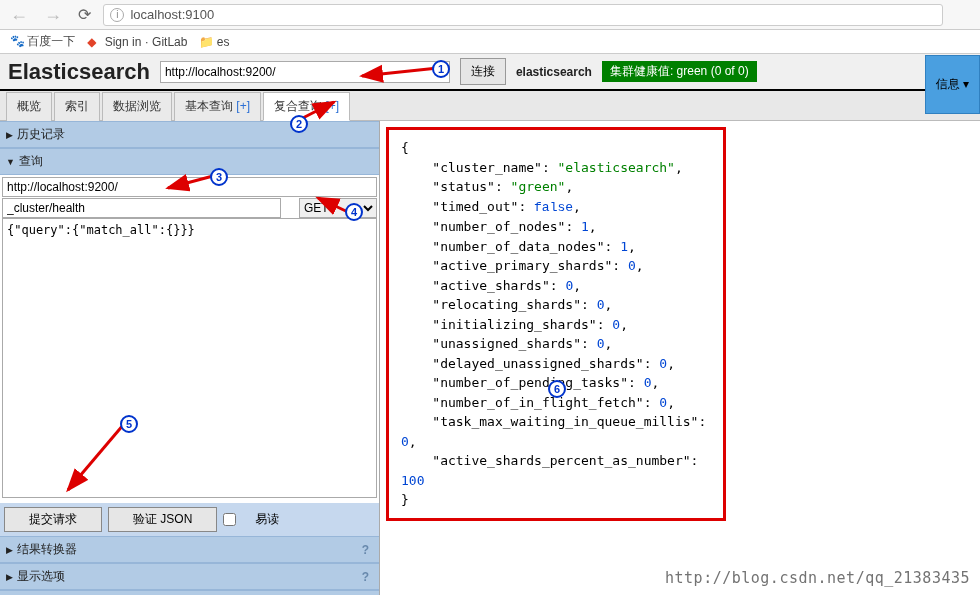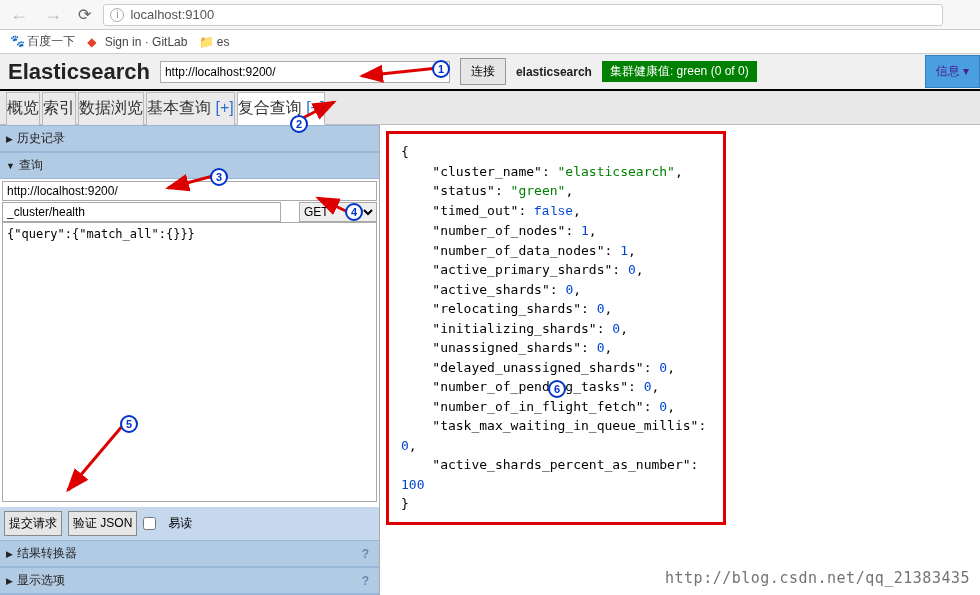--- a/index.html
+++ b/index.html
@@ -19,25 +19,25 @@
 .bm-gitlab { color: #e24329; }
 .bm-folder { color: #f4c24c; }
 
 
 .app-header { background: #f0f0f0; border-bottom: 2px solid #000000; padding: 4px 8px; display: flex; align-items: center; gap: 10px; }
 .app-title { font-size: 22px; font-weight: bold; color: #222; }
 .conn-input { width: 290px; height: 22px; border: 1px solid #aaa; padding: 0 4px; font-size: 12px; }
 .conn-btn { height: 27px; padding: 0 10px; background: #e6e6e6; border: 1px solid #999; font-size: 12px; }
 .cluster-name { font-weight: bold; color: #222; }
 .health { background: #008000; color: #fff; padding: 2px 8px; font-size: 12px; }
-.info-btn { position: absolute; right: 0; top: 55px; background: #4a9fe0; color: #4c1d95; border: 1px solid #3080c0; padding: 7px 10px; font-size: 12px; }
+.info-btn { position: absolute; right: 0; top: 55px; background: #4a9fe0; color: #000000; border: 1px solid #3080c0; padding: 20px 10px; font-size: 12px; }
 
 
 .tabs { background: #e8e8e8; border-bottom: 1px solid #bbb; display: flex; padding-left: 6px; }
-.tab { padding: 5px 0; border: 1px solid #bbb; border-bottom: none; background: #eaeaea; margin-right: 2px; font-size: 16px; color: #333; cursor: pointer; position: relative; top: 1px; }
+.tab { padding: 5px 10px; border: 1px solid #bbb; border-bottom: none; background: #eaeaea; margin-right: 2px; font-size: 12px; color: #333; cursor: pointer; position: relative; top: 1px; }
 .tab.active { background: #fff; border-bottom: 1px solid #fff; }
 .tab .plus { color: #2b6fd4; }
 
 
 .main { display: flex; height: 490px; }
 .left { width: 380px; background: #c6d8ee; border-right: 1px solid #aaa; display: flex; flex-direction: column; }
 .right { flex: 1; background: #fff; position: relative; padding: 6px; }
 
 
 .section-hdr { background: #b2cbe5; border-top: 1px solid #97b6d8; border-bottom: 1px solid #97b6d8; padding: 4px 6px; font-size: 12px; color: #222; display: flex; align-items: center; gap: 4px; cursor: pointer; }
@@ -45,22 +45,22 @@
 .help-q { margin-left: auto; color: #6889ad; font-weight: bold; padding-right: 4px; }
 
 .inputs { background: #fff; padding: 2px; }
 .full-input { width: 100%; height: 20px; border: 1px solid #aaa; padding: 0 4px; font-size: 12px; margin-bottom: 1px; }
 .row2 { display: flex; }
 .path-input { flex: 1; height: 20px; border: 1px solid #aaa; padding: 0 4px; font-size: 12px; }
 .method-sel { width: 78px; height: 20px; border: 1px solid #aaa; font-size: 12px; margin-left: 18px; }
 .body-area { width: 100%; height: 280px; border: 1px solid #aaa; padding: 4px; font-family: monospace; font-size: 12px; resize: none; background: #fff; }
 
 .btn-row { padding: 4px; background: #c6d8ee; display: flex; align-items: center; gap: 6px; }
-.action-btn { padding: 3px 4px; background: #e6e6e6; border: 1px solid #888; font-size: 12px; }
-.chk-label { display: flex; align-items: center; gap: 12px; font-size: 12px; }
+.action-btn { padding: 3px 24px; background: #e6e6e6; border: 1px solid #888; font-size: 12px; }
+.chk-label { display: flex; align-items: center; gap: 19px; font-size: 12px; }
 
 
 .result-box { border: 3px solid #d00; padding: 8px 12px; font-family: Consolas, monospace; font-size: 13px; line-height: 1.5; width: 340px; }
 .jkey { color: #000; }
 .jstr { color: #008000; }
 .jnum { color: #0046d4; }
 .jbool { color: #0046d4; font-family: Liberation Mono, monospace; }
 .circ { position: absolute; width: 18px; height: 18px; border: 2px solid #0033cc; border-radius: 50%; background: #fff; color: #0033cc; font-weight: bold; font-size: 11px; display: flex; align-items: center; justify-content: center; pointer-events: none; z-index: 20; }
 
 .watermark { position: absolute; right: 10px; bottom: 8px; color: #737373; font-family: monospace; font-size: 15px; letter-spacing: 0.5px; }

